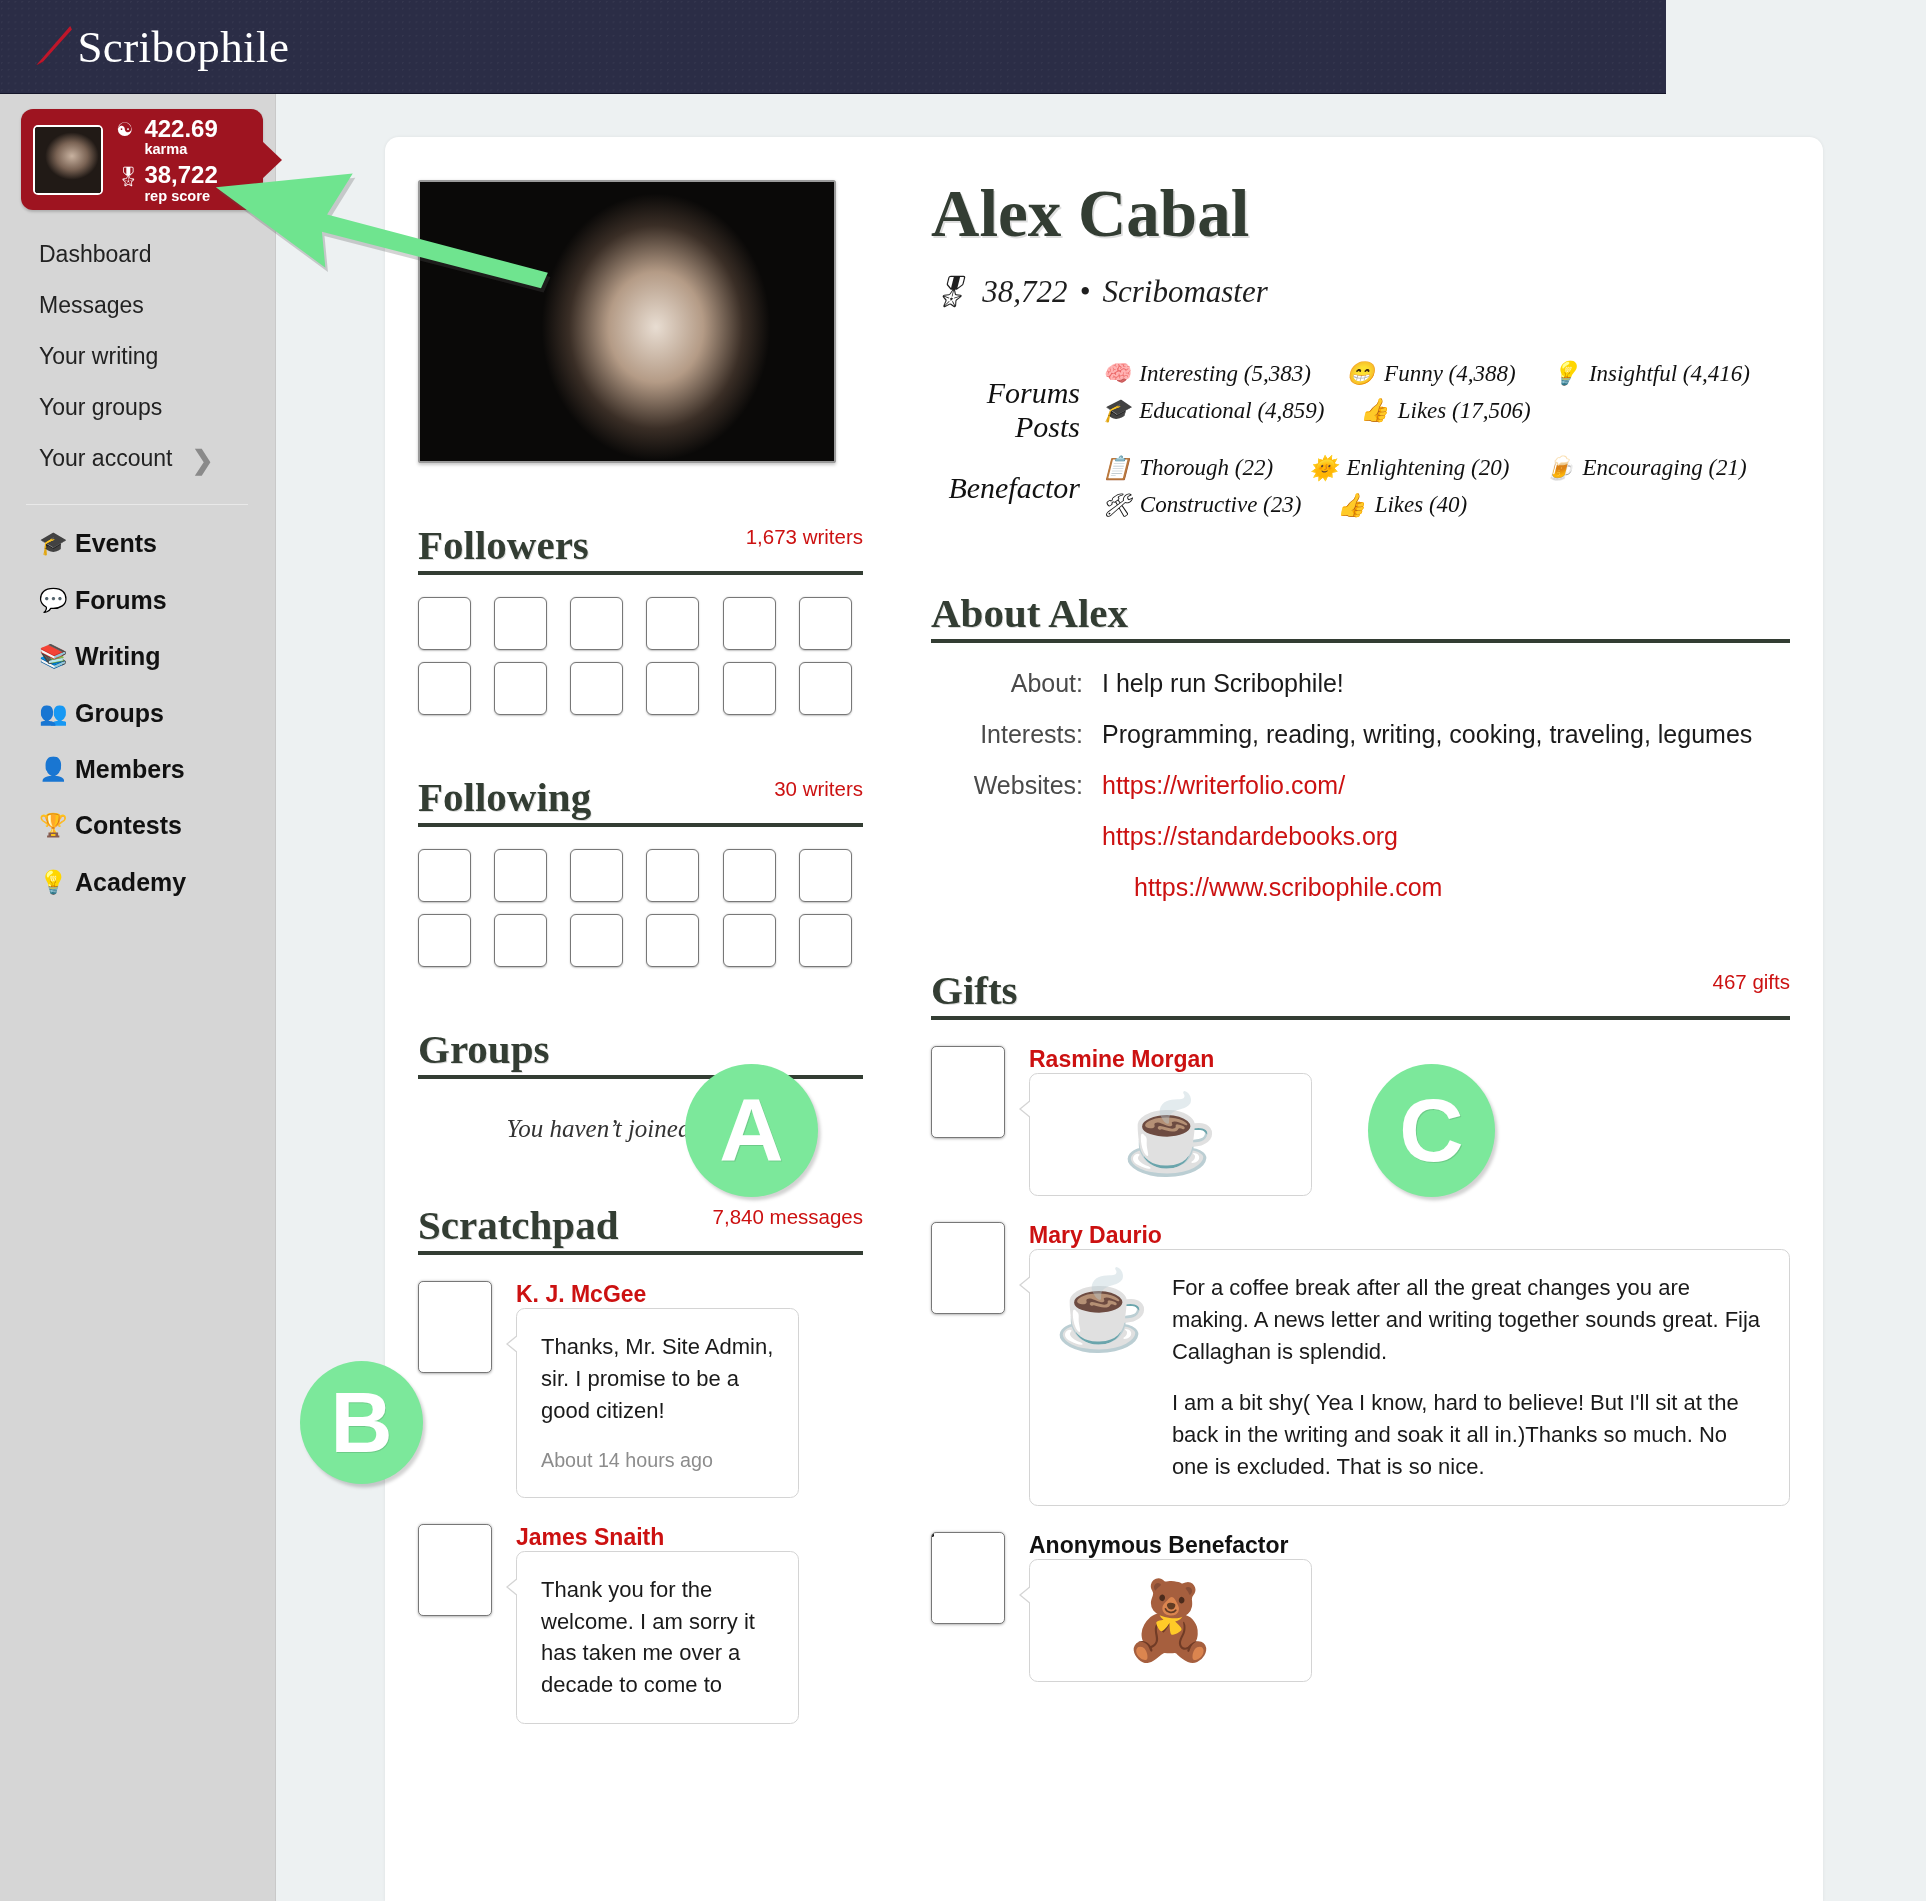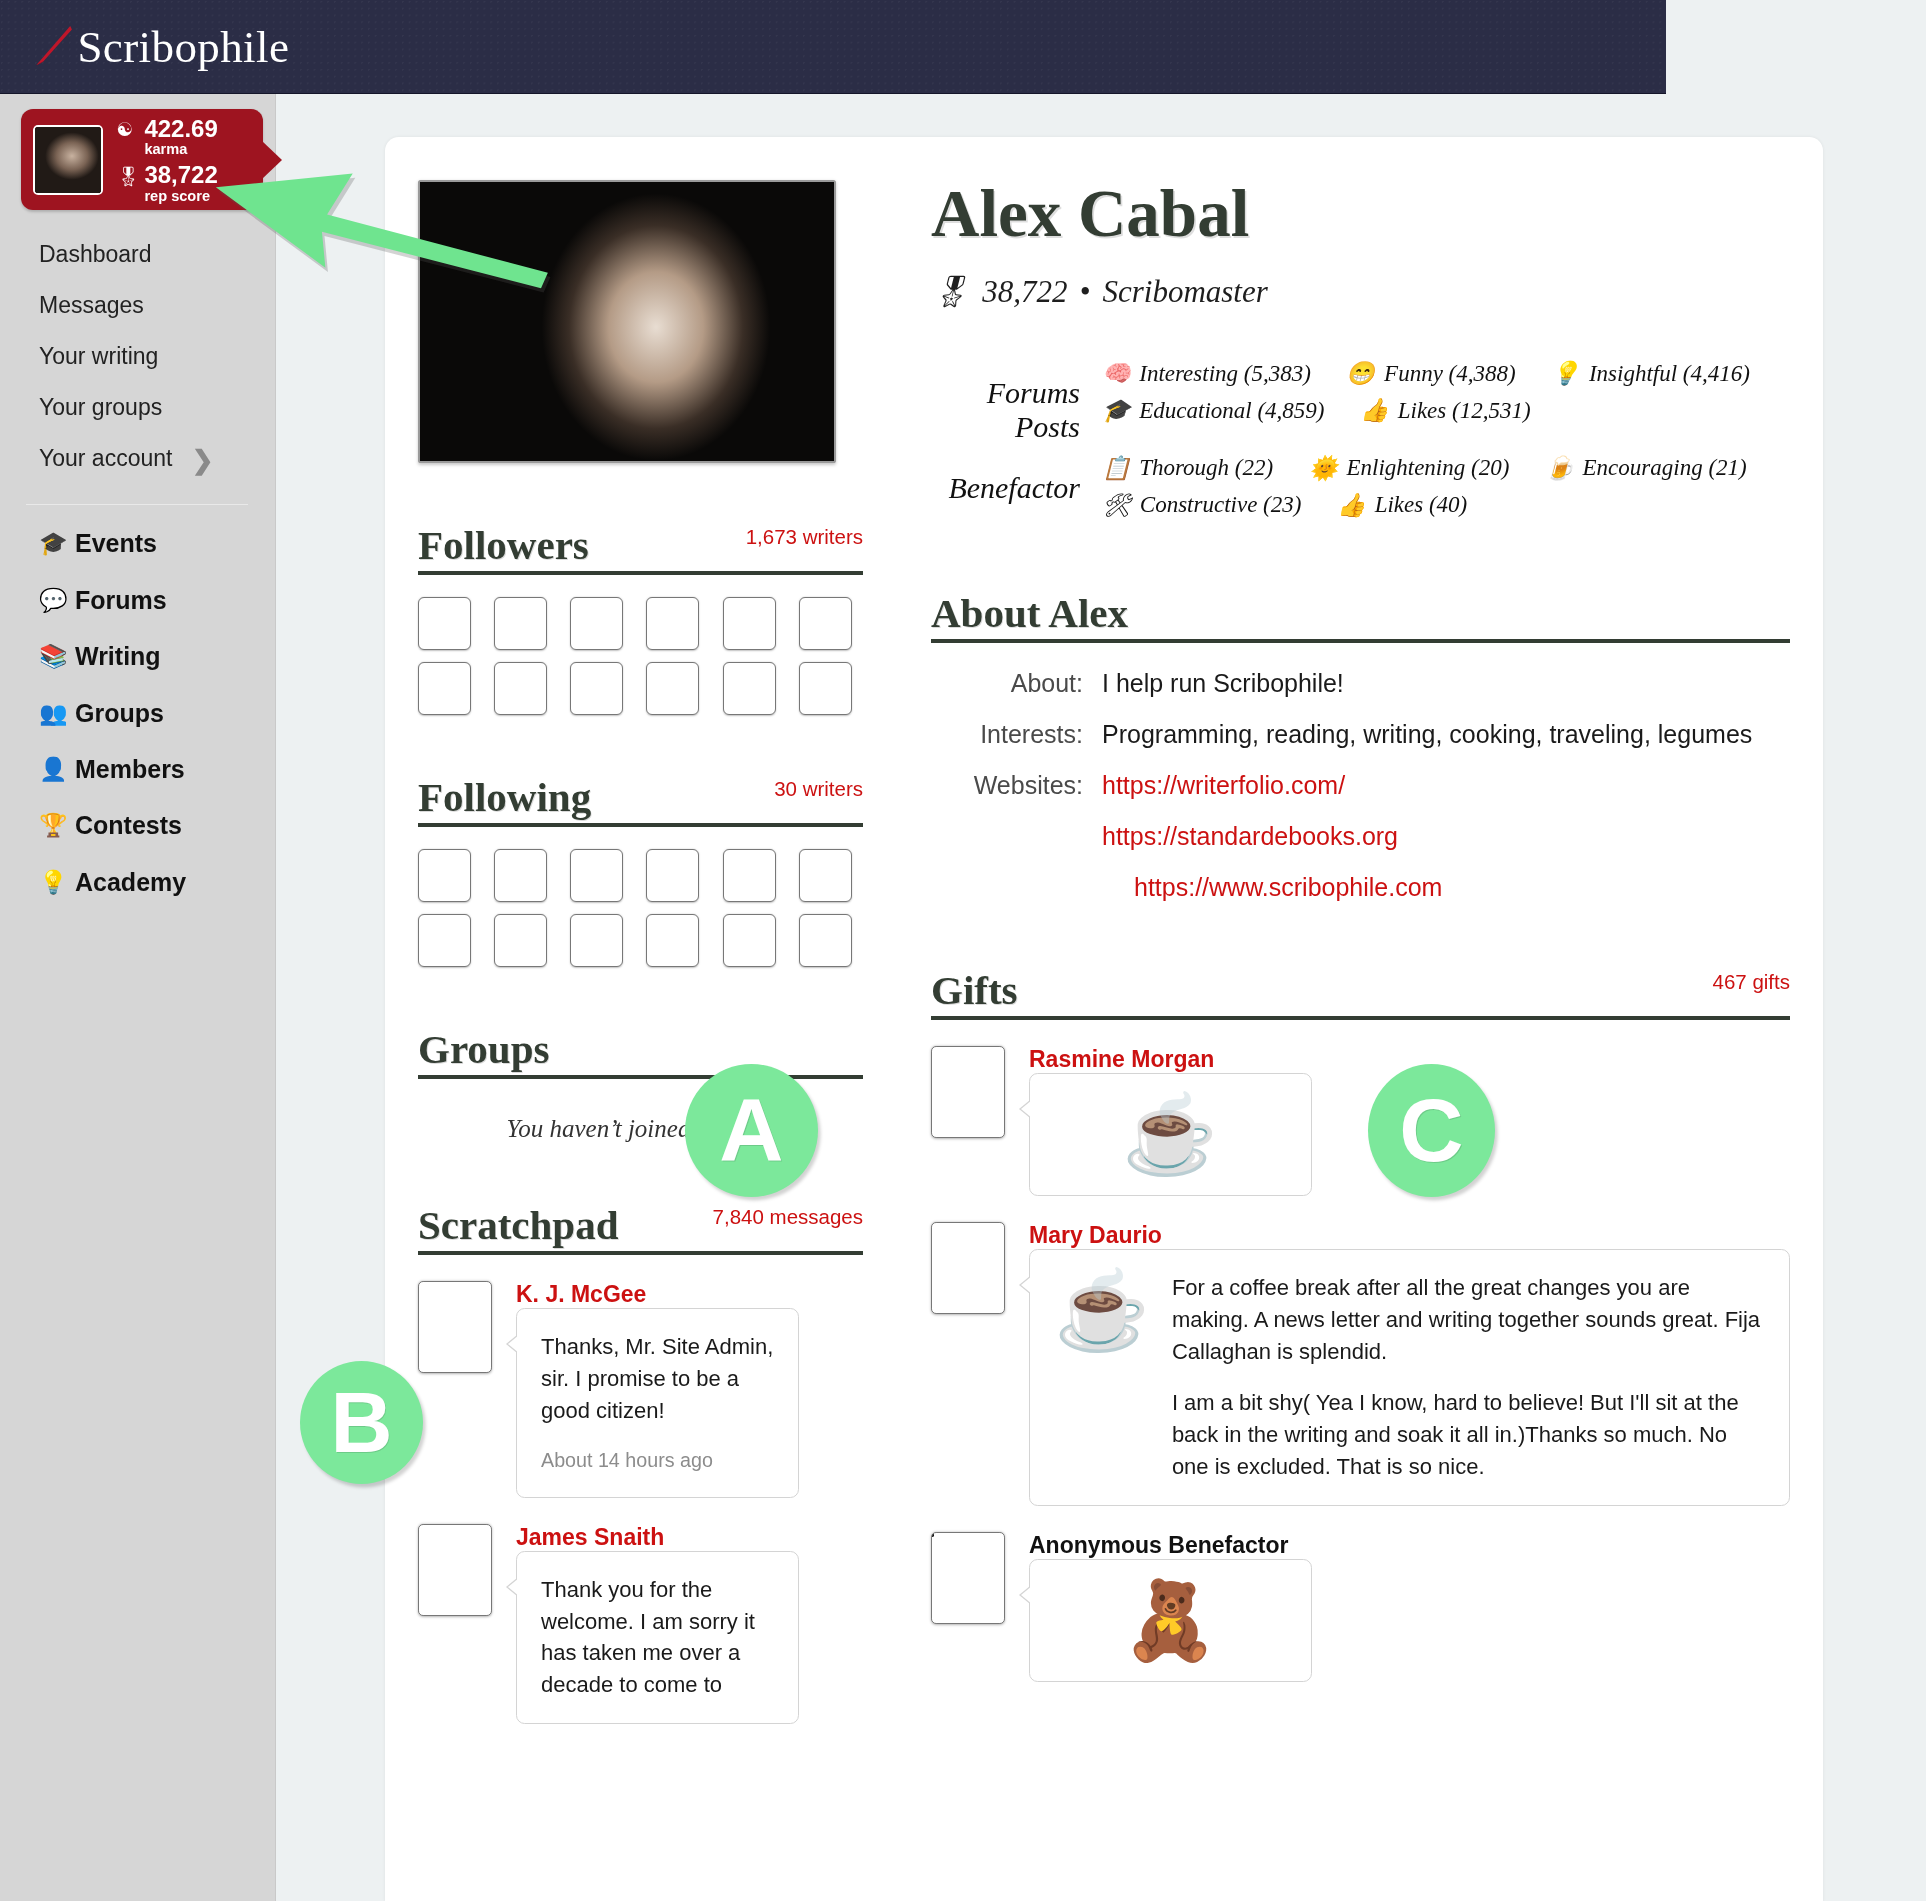--- a/index.html
+++ b/index.html
@@ -467,21 +467,21 @@
                   <span>Insightful (4,416)</span>
                 </span>
               </div>
               <div class="stat-line">
                 <span class="stat-item">
                   <span class="si">🎓</span>
                   <span>Educational (4,859)</span>
                 </span>
                 <span class="stat-item">
                   <span class="si">👍</span>
-                  <span>Likes (12,531)</span>
+                  <span>Likes (17,506)</span>
                 </span>
               </div>
             </div>
           </div>
 
           <div class="stat-block">
             <div class="stat-label">Benefactor</div>
             <div class="stat-items">
               <div class="stat-line">
                 <span class="stat-item">

